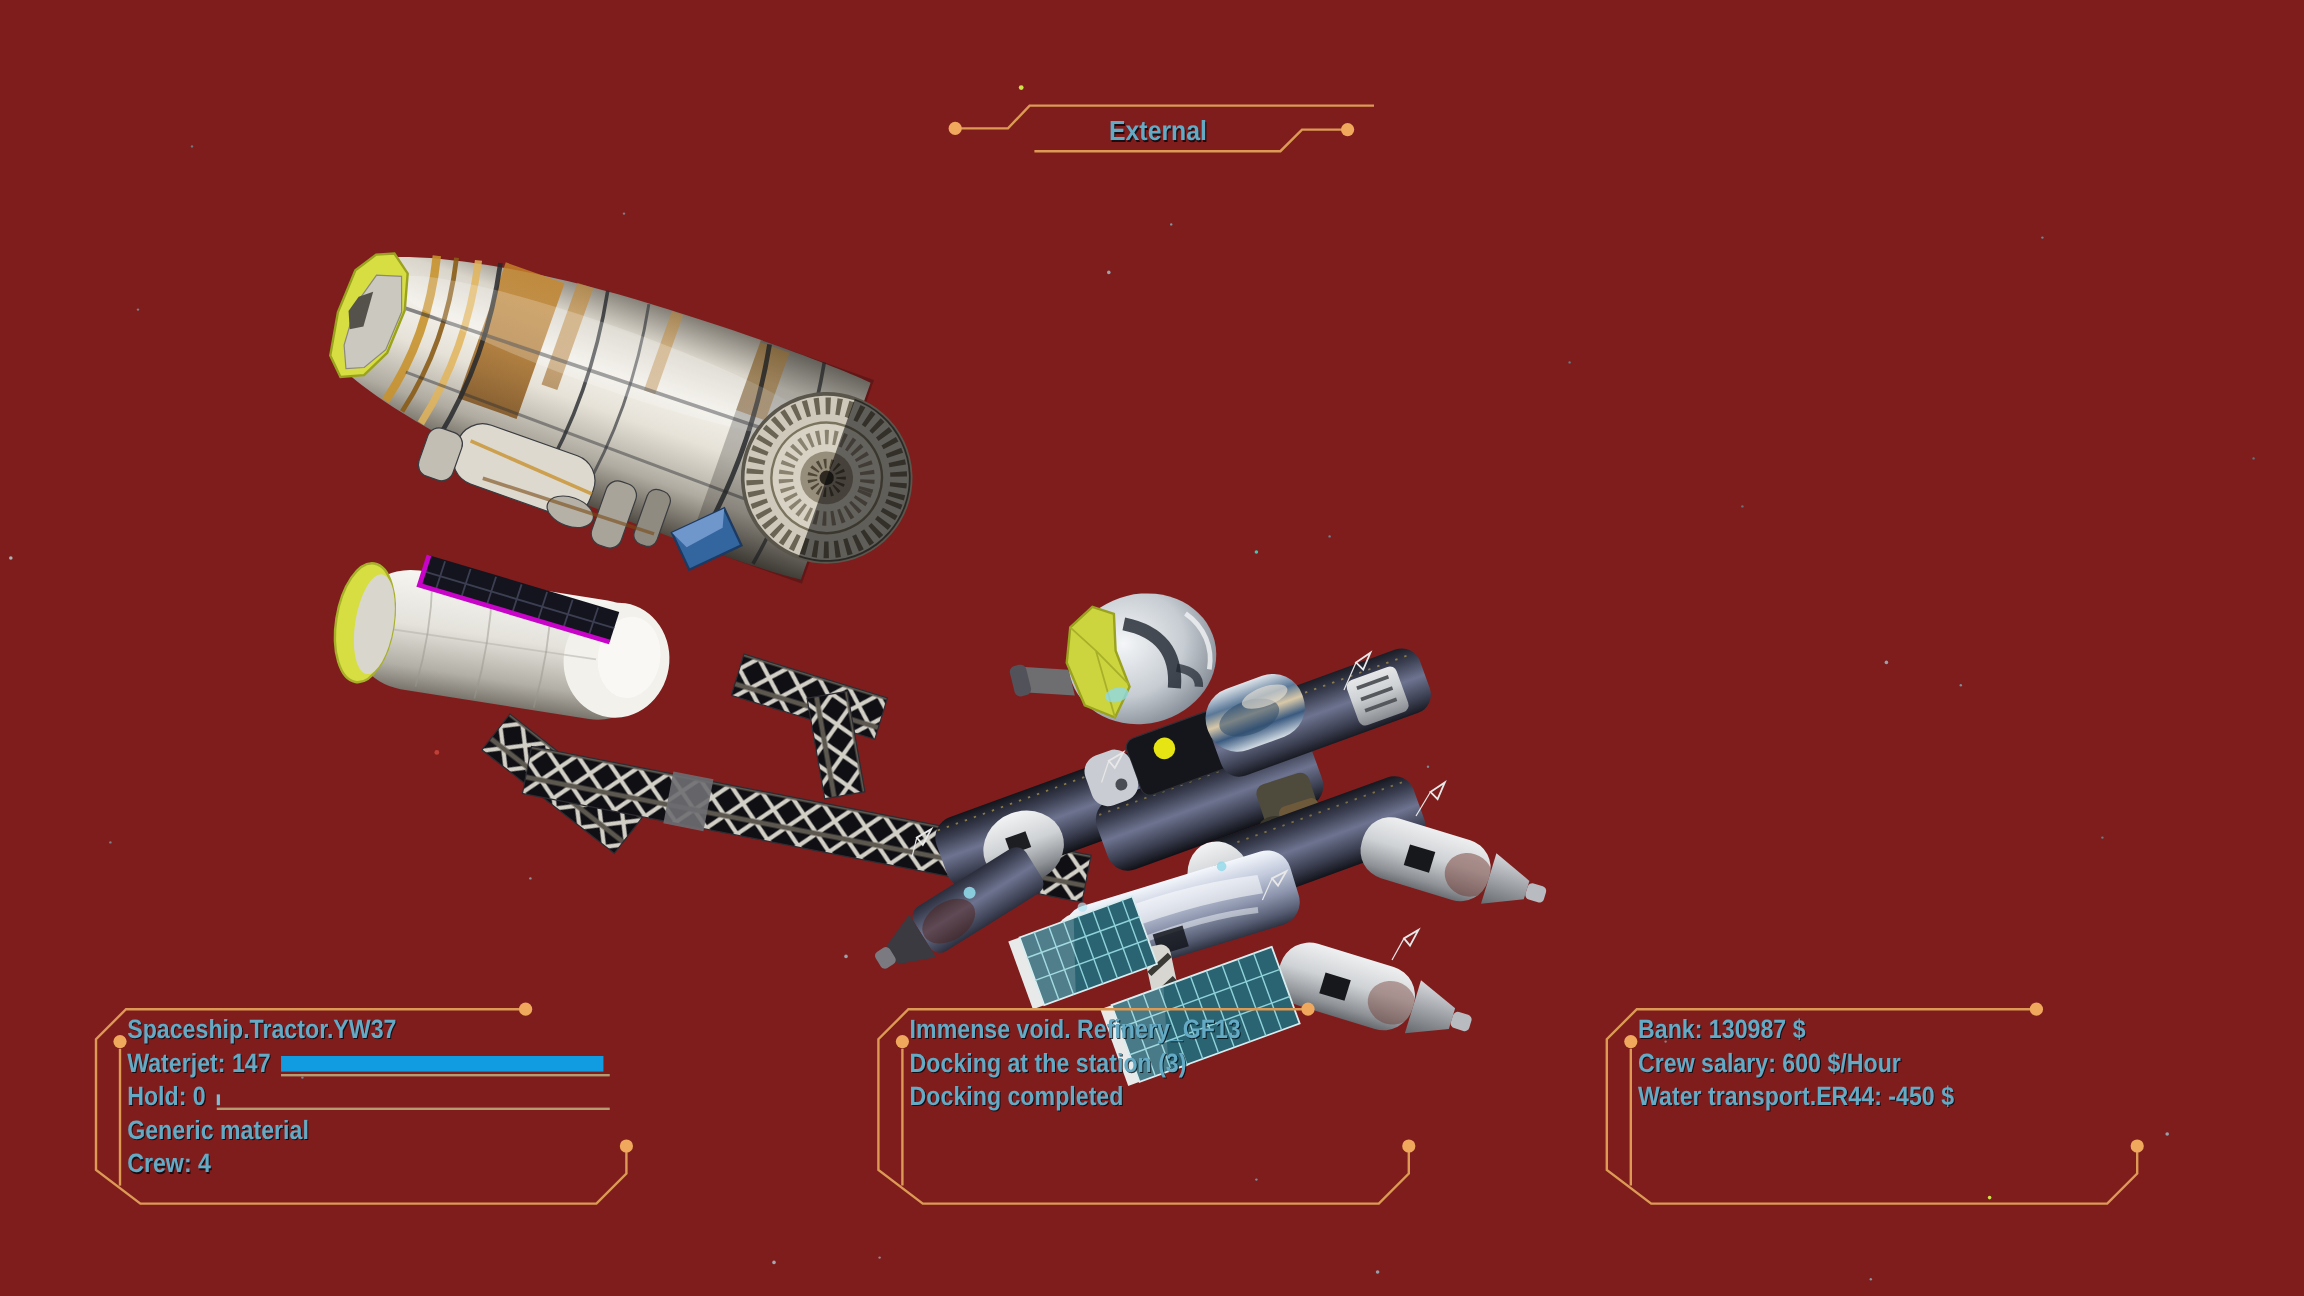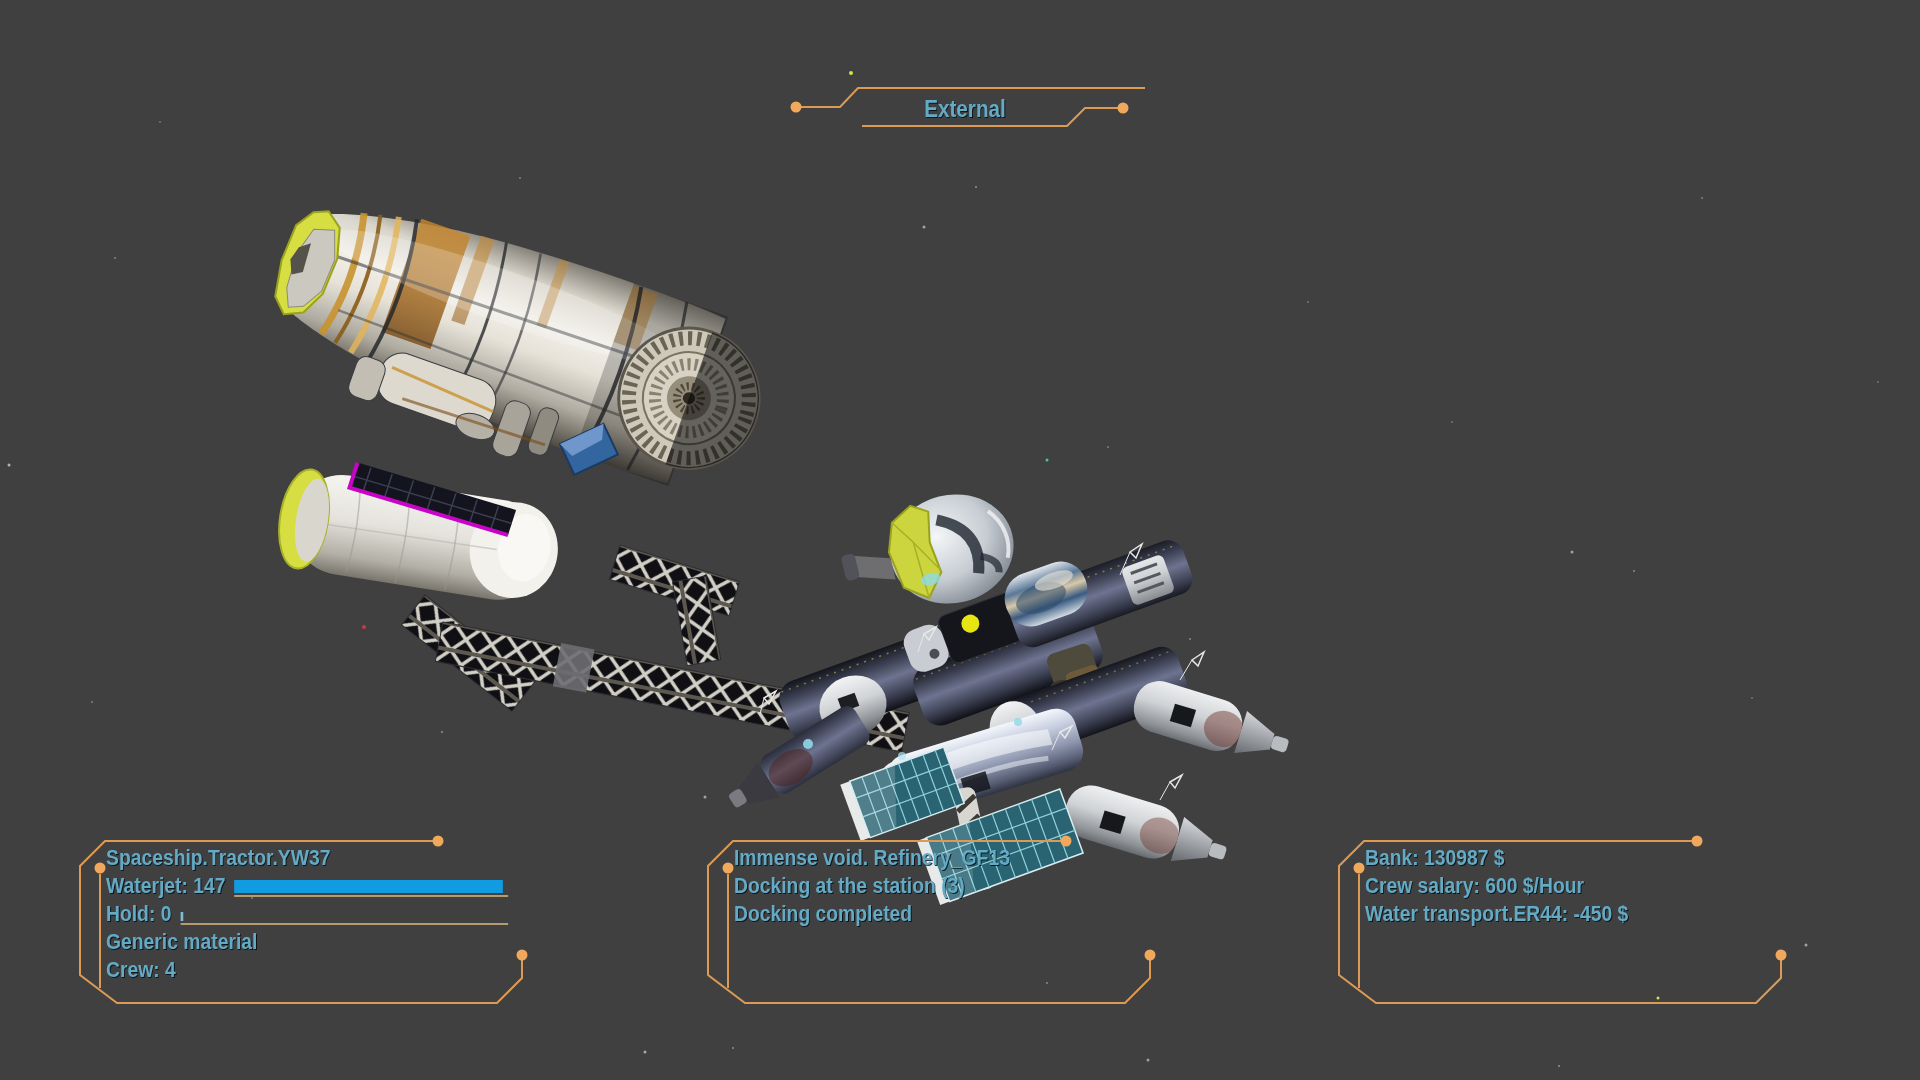--- a/index.html
+++ b/index.html
@@ -1,16 +1,16 @@
 <!DOCTYPE html>
 <html><head>
 <meta charset="utf-8">
 <style>
   html,body{margin:0;padding:0;background:#000;}
-  .stage{position:relative;width:1920px;height:1080px;background:#404040;overflow:hidden;
+  .stage{position:relative;width:1920px;height:1080px;background:#7f1d1d;overflow:hidden;
          font-family:"Liberation Sans",sans-serif;}
   #scene{position:absolute;left:0;top:0;}
   
   .hud-text{color:#64aac5;font-weight:bold;text-shadow:1px 1px 0 rgba(0,10,16,.8);}
   .hud-label{position:absolute;left:780px;top:80px;width:370px;height:55px;}
   .hud-label svg{position:absolute;left:0;top:0;}
   .hud-label-text{position:absolute;left:0;top:16px;width:370px;text-align:center;
                   font-size:23px;transform:scaleX(.9);}
   .panel{position:absolute;top:830px;width:470px;height:185px;text-decoration:underline;}
   .panel svg.frame{position:absolute;left:0;top:0;}
@@ -389,21 +389,21 @@
       </div>
     </div>
     <div class="p-row"><span>Generic material</span></div>
     <div class="p-row">
       <span>Crew:</span><span> </span>
       <span>4</span>
     </div>
   </div>
 </div>
 
-<div class="panel" style="left:698px">
+<div class="panel" style="left:722px">
   <svg class="frame" width="470" height="185" viewBox="0 0 470 185">
     <path class="frame-line" d="M 368 11 H 35 L 10 36 V 145 L 47 173 H 427 L 452 148 V 127"></path>
     <path class="frame-line" d="M 30 44 V 158"></path>
     <circle class="frame-dot" cx="368" cy="11" r="5.5"></circle>
     <circle class="frame-dot" cx="452" cy="125" r="5.5"></circle>
     <circle class="frame-dot" cx="30" cy="38" r="5.5"></circle>
   </svg>
   <div class="panel-content hud-text">
     <div class="p-row"><span>Immense void. Refinery_GF13</span></div>
     <div class="p-row"><span>Docking at the station (3)</span></div>

